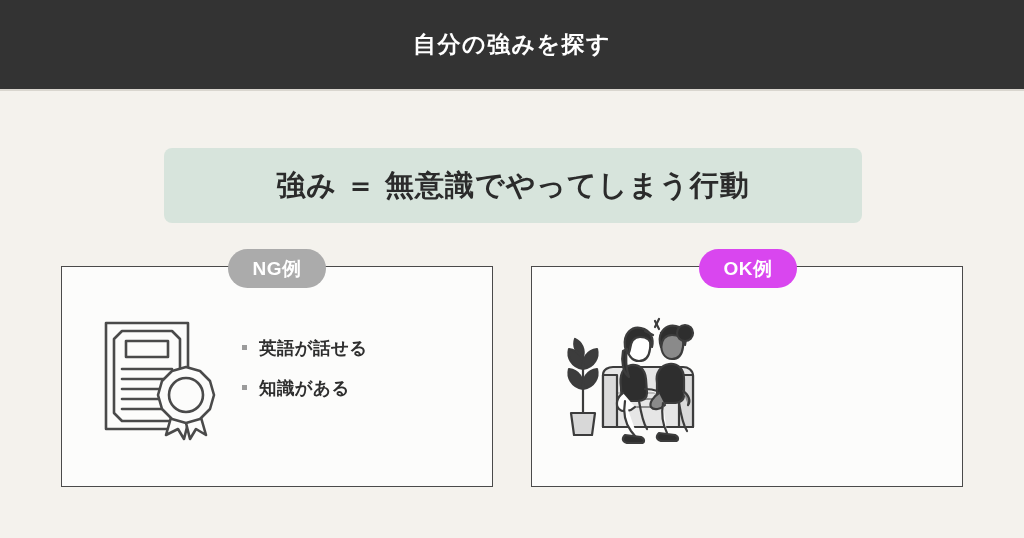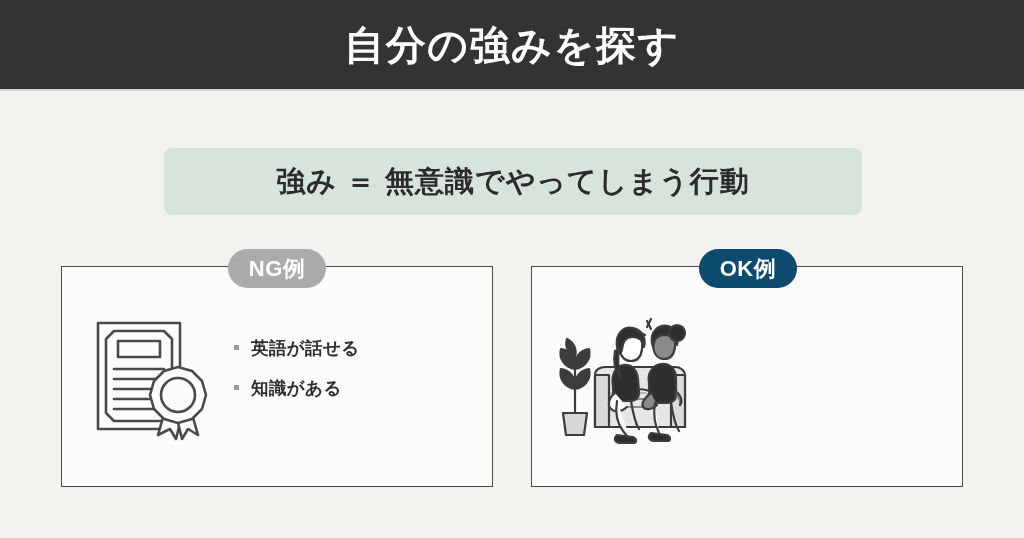--- a/index.html
+++ b/index.html
@@ -26,42 +26,42 @@
     width: 1024px;
     height: 89px;
     background: #333333;
     display: flex;
     align-items: center;
     justify-content: center;
     box-sizing: border-box;
   }
   .header-title {
     color: #FFFFFF;
-    font-size: 40px;
+    font-size: 23px;
     font-weight: bold;
     letter-spacing: 1.5px;
     line-height: 1;
     white-space: nowrap;
   }
   .header-rule {
     position: absolute;
     left: 0;
     top: 89px;
     width: 1024px;
     height: 2px;
     background: #D9D6CF;
   }
 
   
   .banner {
     position: absolute;
     left: 164px;
     top: 148px;
     width: 698px;
-    height: 67px;
+    height: 75px;
     background: #D7E4DC;
     border-radius: 8px;
     display: flex;
     align-items: center;
     justify-content: center;
     box-sizing: border-box;
   }
   .banner-text {
     font-size: 29px;
     font-weight: bold;
@@ -84,21 +84,21 @@
   .card-right { left: 531px; width: 432px; }
 
   .card-inner {
     position: absolute;
     left: 0;
     top: 0;
     right: 0;
     bottom: 0;
     display: flex;
     align-items: center;
-    padding: 0 14px 0 18px;
+    padding: 0 14px 0 26px;
     box-sizing: border-box;
   }
 
   .illus {
     flex: 0 0 auto;
     width: 140px;
     height: 140px;
     display: flex;
     align-items: center;
     justify-content: center;
@@ -138,36 +138,36 @@
   
   .badge {
     position: absolute;
     top: 249px;
     height: 39px;
     border-radius: 20px;
     display: flex;
     align-items: center;
     justify-content: center;
     color: #FFFFFF;
-    font-size: 22px;
+    font-size: 19px;
     font-weight: bold;
     letter-spacing: 0.5px;
     line-height: 1;
     box-sizing: border-box;
     white-space: nowrap;
   }
   .badge-ng {
     left: 228px;
     width: 98px;
     background: #ABABAB;
   }
   .badge-ok {
     left: 699px;
     width: 98px;
-    background: #0c4a6e;
+    background: #d946ef;
   }
 </style>
 </head>
 <body>
 
 <div class="header">
   <div class="header-title">自分の強みを探す</div>
 </div>
 <div class="header-rule"></div>
 

